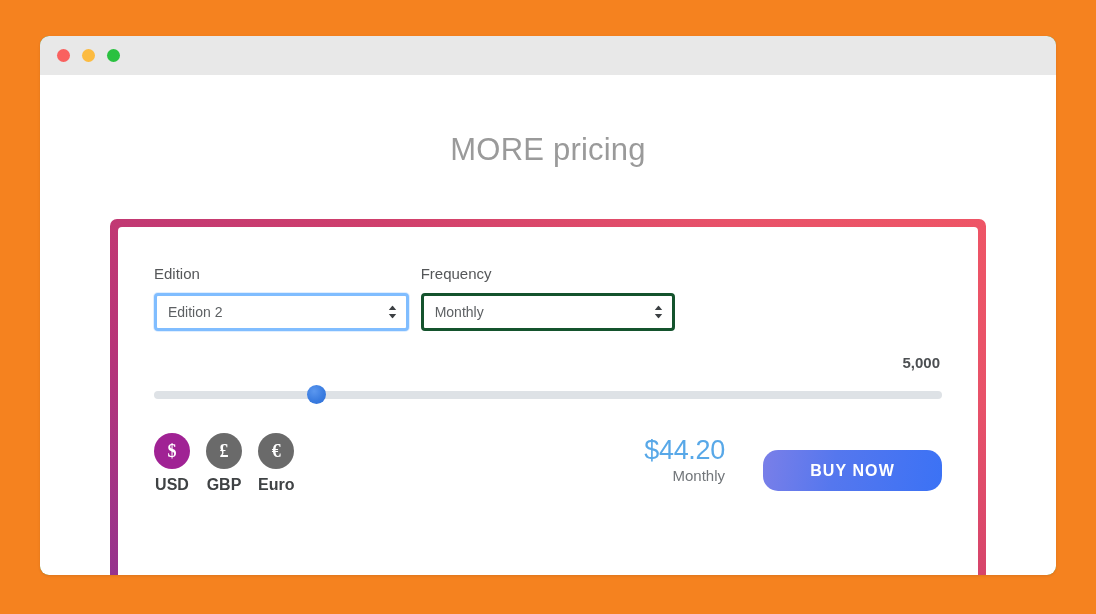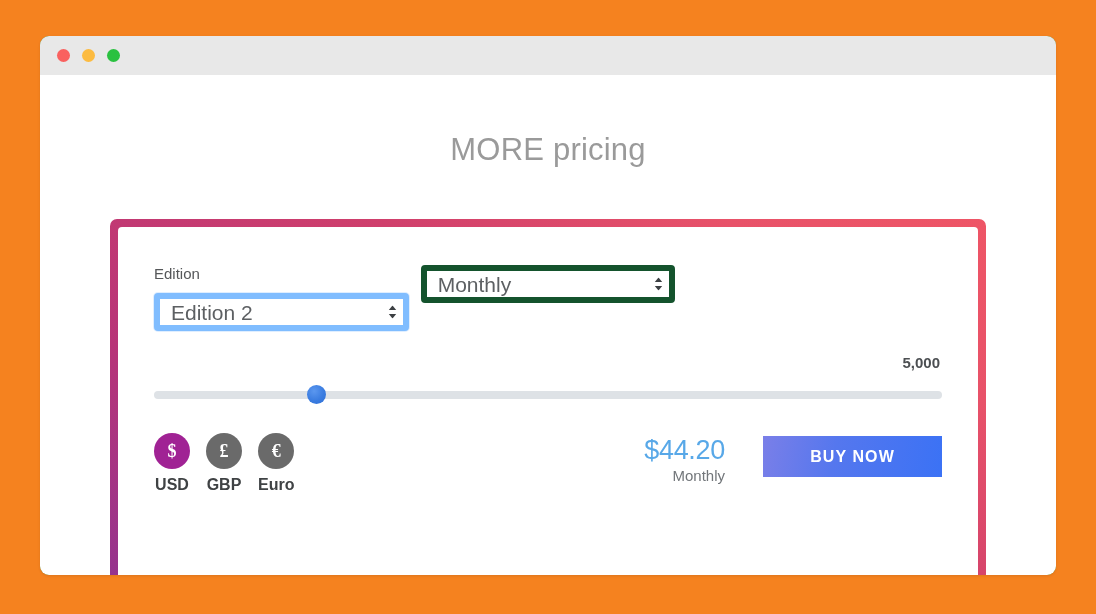--- a/index.html
+++ b/index.html
@@ -101,24 +101,24 @@
 
   .field-label {
     font-size: 15px;
     color: #555759;
     margin-bottom: 11px;
     font-weight: 400;
   }
 
   .control {
     height: 38px;
-    border: 6px solid #14532d;
+    border: 3px solid #14532d;
     border-radius: 4px;
     background: #ffffff;
-    font-size: 21px;
+    font-size: 14px;
     color: #5d6063;
     padding: 0 30px 0 11px;
     font-family: "Liberation Sans", sans-serif;
     width: 100%;
     outline: none;
     appearance: none;
     -webkit-appearance: none;
   }
   .control::placeholder { color: #a9acae; }
 
@@ -227,29 +227,29 @@
   .price-period {
     font-size: 15px;
     color: #72767a;
     margin-top: 3px;
   }
 
   .buy-button {
     width: 179px;
     height: 41px;
     border: none;
-    border-radius: 0;
+    border-radius: 15px;
     background: linear-gradient(100deg, #7a7fe8 0%, #5577ee 40%, #3b72f5 100%);
     color: #ffffff;
     font-size: 16px;
     font-weight: bold;
     letter-spacing: 1.1px;
     cursor: pointer;
     font-family: "Liberation Sans", sans-serif;
-    margin-top: 3px;
+    margin-top: 17px;
   }
 
   .note {
     margin-top: 34px;
     font-size: 15px;
     color: #5c5f62;
   }
 </style>
 </head>
 <body>
@@ -280,20 +280,21 @@
               <span class="select-caret">
                 <svg width="9" height="13" viewBox="0 0 9 13" aria-hidden="true">
                   <path d="M4.5 0 L8.2 4.6 L0.8 4.6 Z" fill="#3c4043"></path>
                   <path d="M4.5 13 L0.8 8.4 L8.2 8.4 Z" fill="#3c4043"></path>
                 </svg>
               </span>
             </div>
           </div>
 
           <div class="field field-frequency">
+            <label class="field-label">Frequency</label>
             <div class="select-wrap">
               <select class="control">
                 <option>Monthly</option>
               </select>
               <span class="select-caret">
                 <svg width="9" height="13" viewBox="0 0 9 13" aria-hidden="true">
                   <path d="M4.5 0 L8.2 4.6 L0.8 4.6 Z" fill="#3c4043"></path>
                   <path d="M4.5 13 L0.8 8.4 L8.2 8.4 Z" fill="#3c4043"></path>
                 </svg>
               </span>

